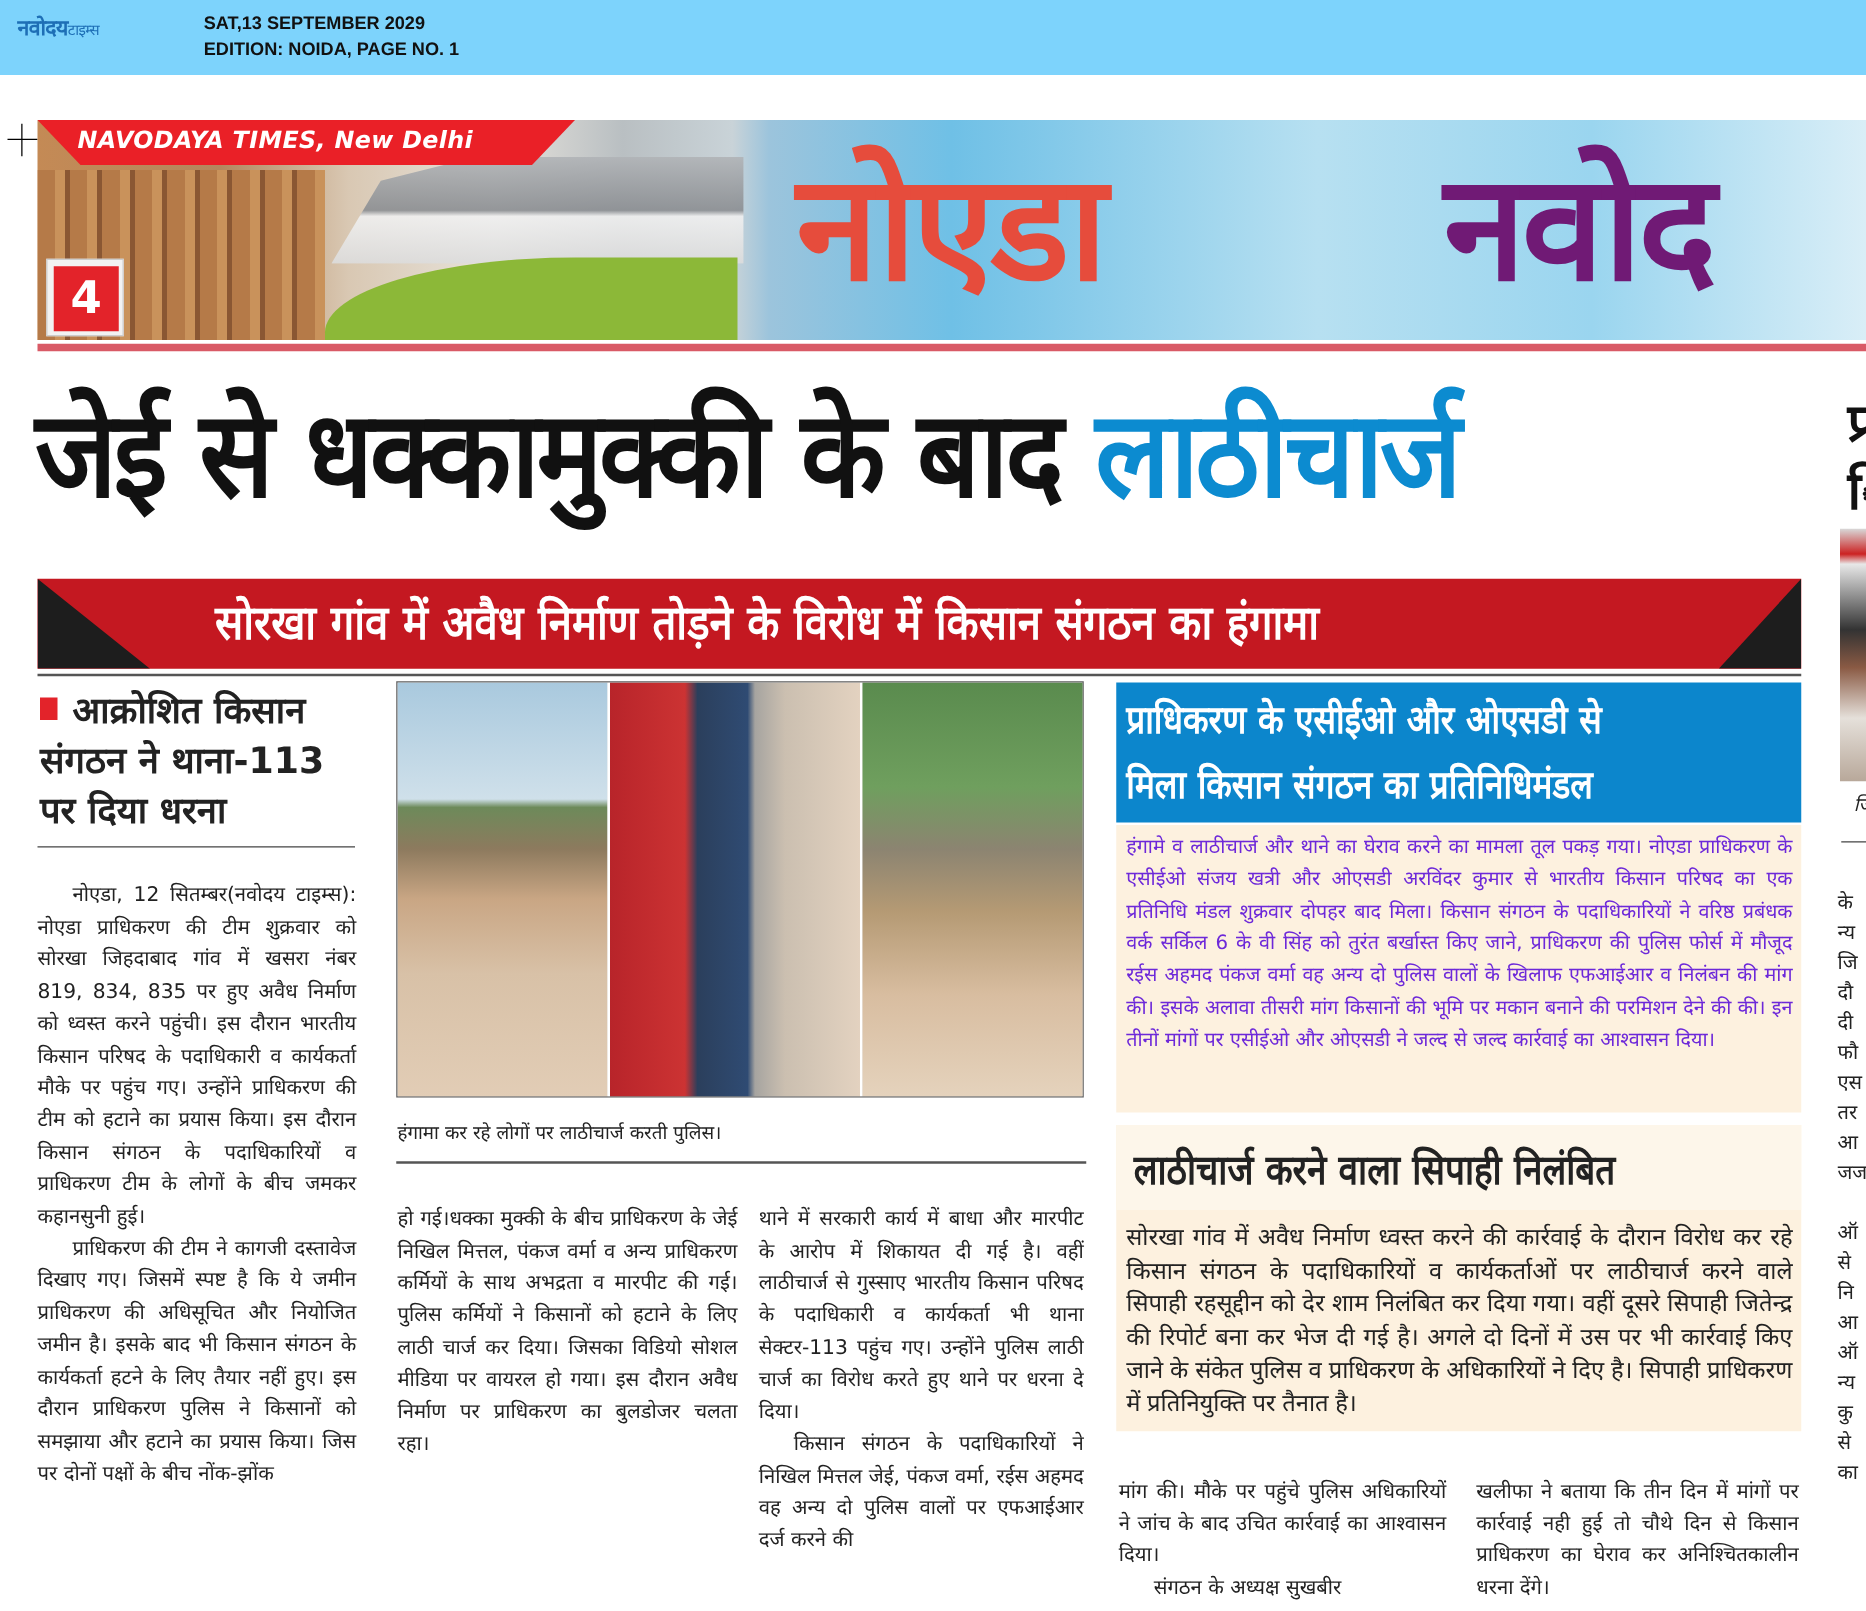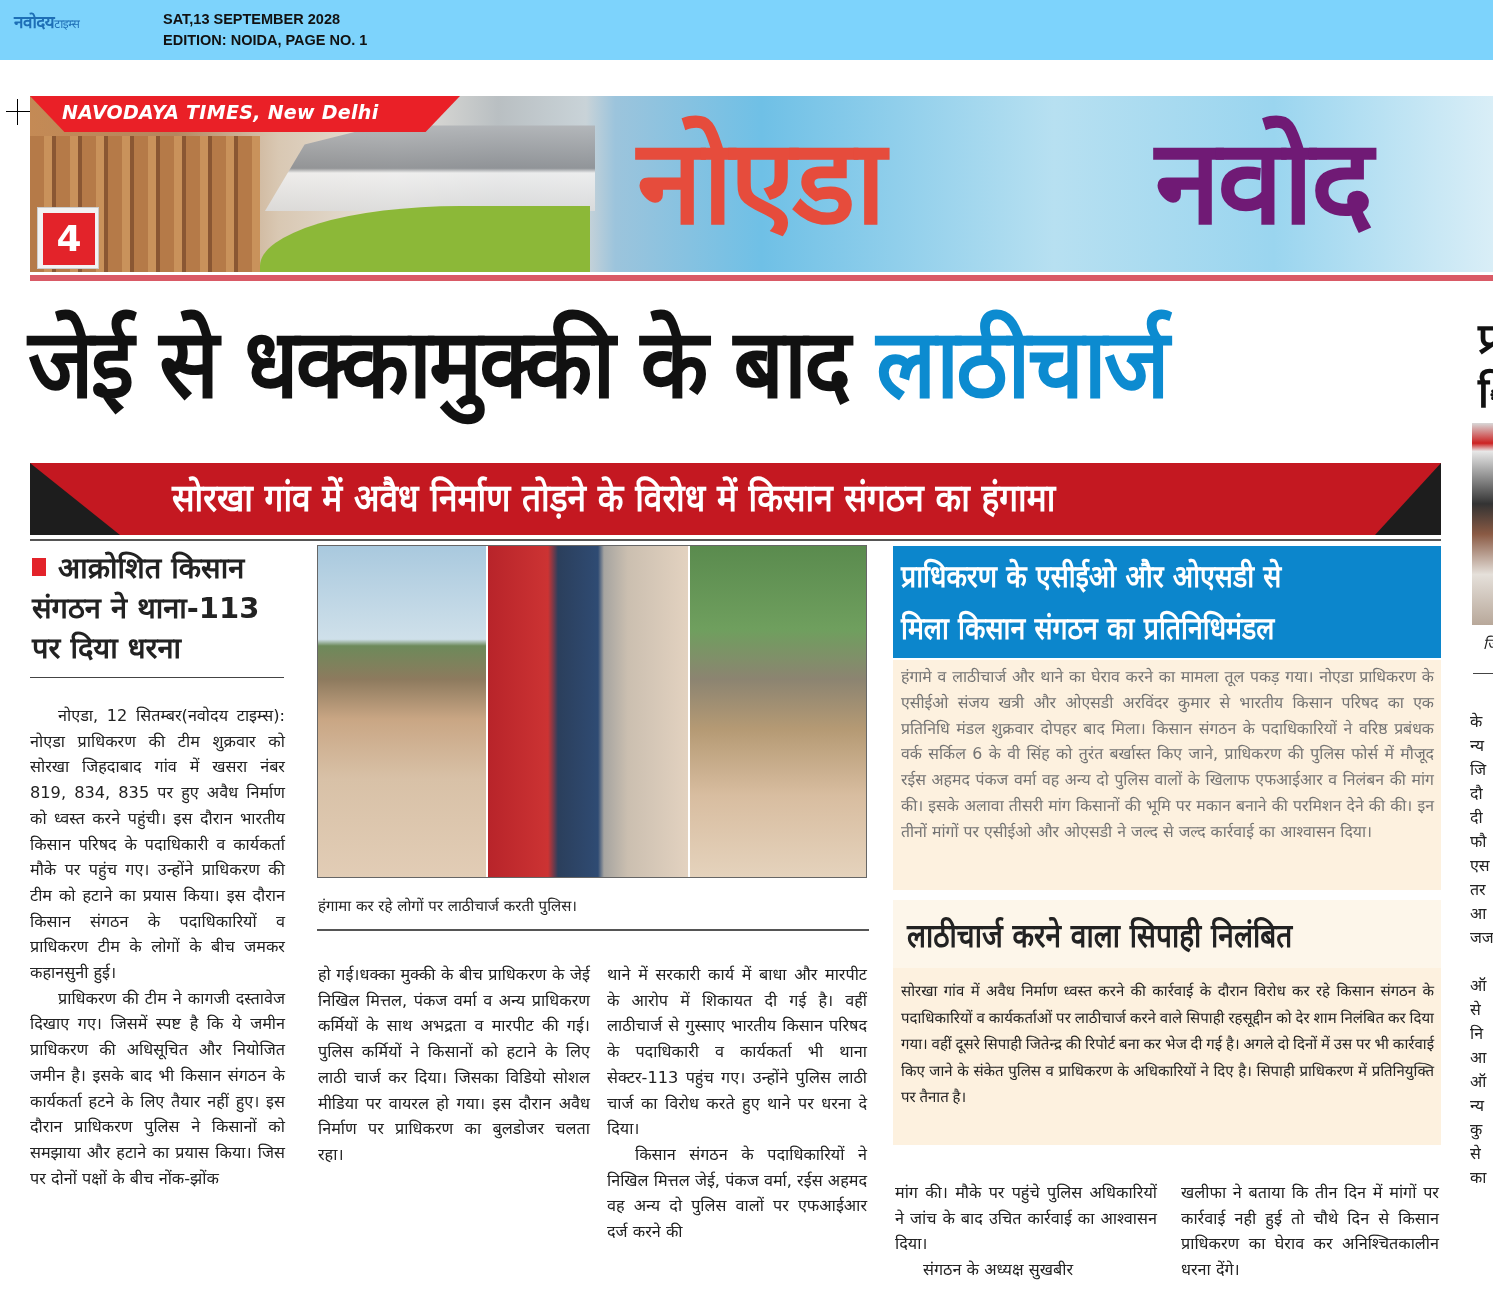--- a/index.html
+++ b/index.html
@@ -70,39 +70,39 @@
   .photo .p3 { position: absolute; left: 372px; top: 0; width: 178px; height: 333px; background: linear-gradient(180deg, #5a8b4e 0, #6f9f5e 25%, #8c8471 40%, #b59a74 55%, #d8bda0 75%, #e5d3bd 100%); }
   .photo .div1 { position: absolute; left: 168px; top: 0; width: 2px; height: 333px; background: #fff; }
   .photo .div2 { position: absolute; left: 370px; top: 0; width: 2px; height: 333px; background: #fff; }
   .caption { position: absolute; left: 318px; top: 895px; font-family: "DejaVu Sans", sans-serif; font-size: 15px; color: #222; }
   .caption-rule { position: absolute; left: 317px; top: 929px; width: 552px; height: 2px; background: #555; }
 
   
   .rbox1-head { position: absolute; left: 893px; top: 546px; width: 548px; height: 112px; background: #0c86cc; }
   .rbox1-head-text { position: absolute; left: 901px; top: 550px; width: 540px; color: #fff; font-family: "DejaVu Sans", sans-serif; font-weight: bold; font-size: 31px; line-height: 52px; white-space: nowrap; transform: scaleX(0.86); transform-origin: left; }
   .rbox1-body { position: absolute; left: 893px; top: 660px; width: 548px; height: 230px; background: #fdf1df; }
-  .rbox1-text { position: absolute; left: 901px; top: 664px; width: 533px; font-family: "DejaVu Sans", sans-serif; font-size: 15.8px; line-height: 25.8px; color: #737373; text-align: justify; }
+  .rbox1-text { position: absolute; left: 901px; top: 664px; width: 533px; font-family: "DejaVu Sans", sans-serif; font-size: 15.8px; line-height: 25.8px; color: #6d28d9; text-align: justify; }
 
   .rbox2 { position: absolute; left: 893px; top: 900px; width: 548px; height: 245px; background: #fdf1df; }
   .rbox2-head { position: absolute; left: 893px; top: 900px; width: 548px; height: 68px; background: #fdf6ea; }
   .rbox2-head-text { position: absolute; left: 907px; top: 908px; font-family: "DejaVu Sans", sans-serif; font-weight: bold; font-size: 33px; line-height: 56px; color: #222; white-space: nowrap; transform: scaleX(0.85); transform-origin: left; }
-  .rbox2-text { position: absolute; left: 901px; top: 978px; width: 533px; font-family: Liberation Serif, serif; font-size: 15px; line-height: 26.5px; color: #222; text-align: justify; }
+  .rbox2-text { position: absolute; left: 901px; top: 978px; width: 533px; font-family: Liberation Sans, sans-serif; font-size: 19px; line-height: 26.5px; color: #222; text-align: justify; }
 
   .col-4 { left: 895px; top: 1158px; width: 262px; }
   .col-5 { left: 1181px; top: 1158px; width: 258px; }
 </style>
 </head>
 <body>
 
 <div class="topbar">
   <div class="brand-logo">
     <span>नवोदय</span><span class="small">टाइम्स</span>
   </div>
   <div class="edition-info">
-    <div>SAT,13 SEPTEMBER 2028</div>
+    <div>SAT,13 SEPTEMBER 2029</div>
     <div>EDITION: NOIDA, PAGE NO. 1</div>
   </div>
 </div>
 
 <div class="crop-h"></div>
 <div class="crop-v"></div>
 
 <div class="banner">
   <div class="palace"></div>
   <div class="building"></div>

